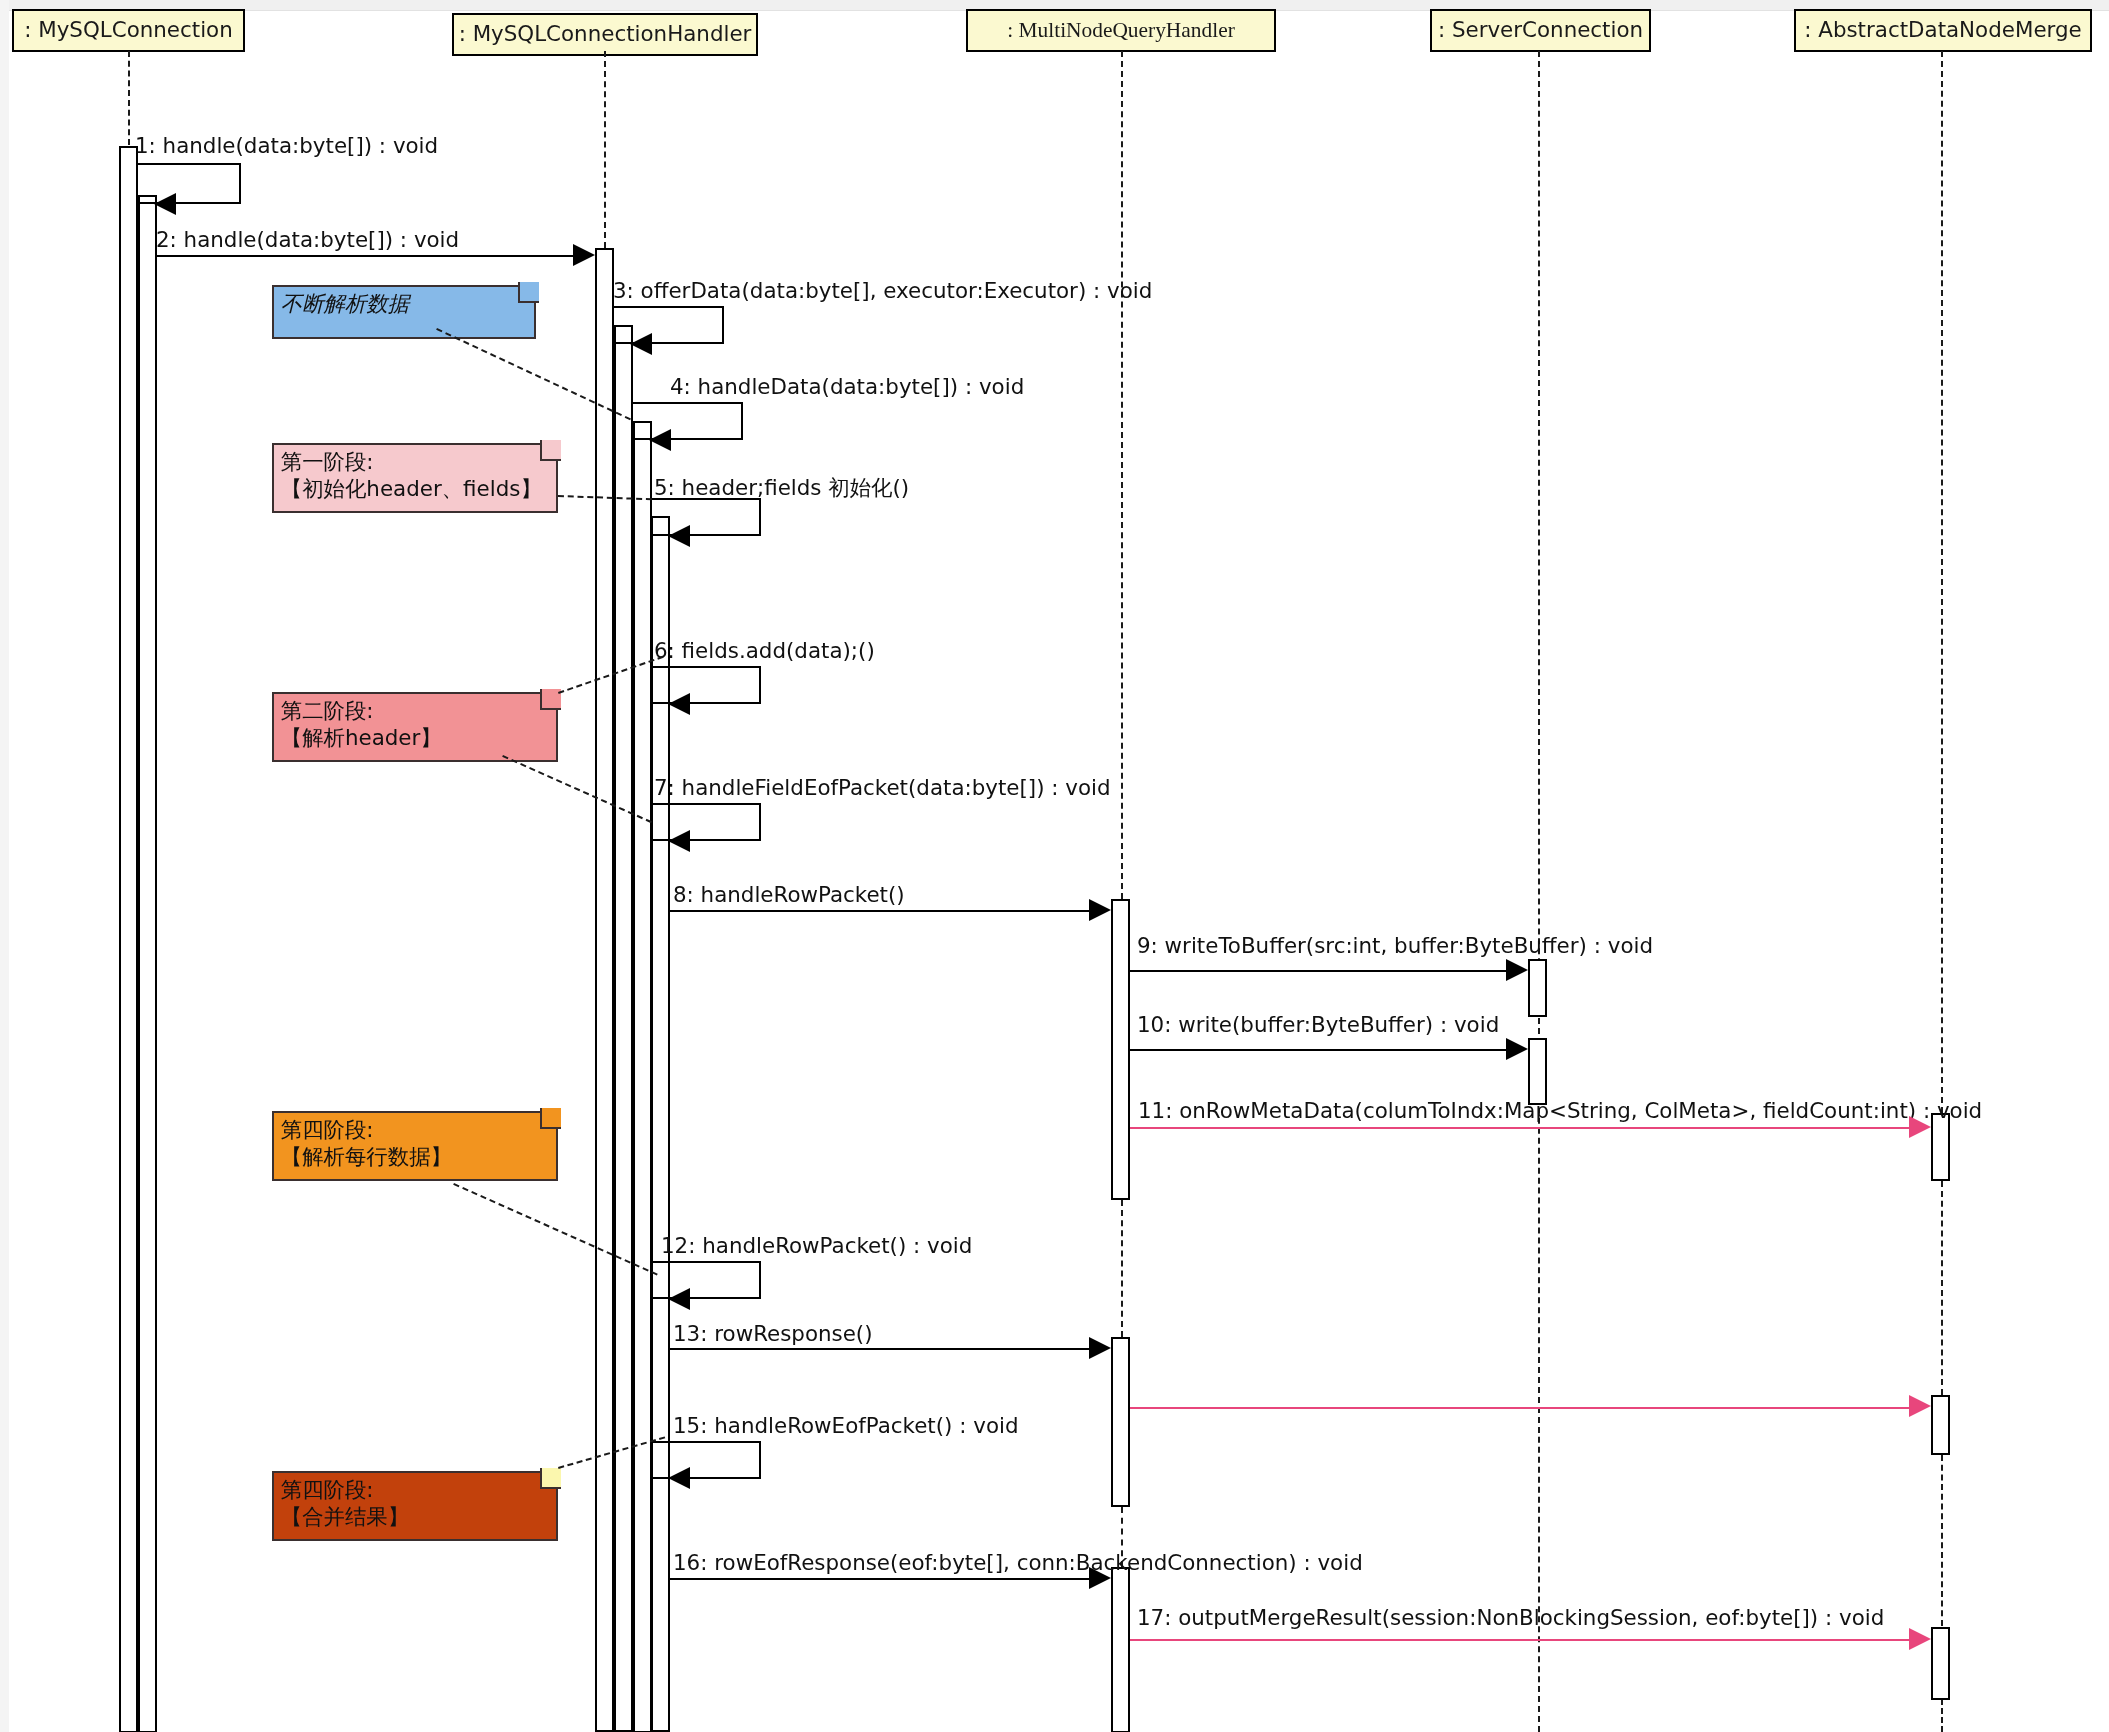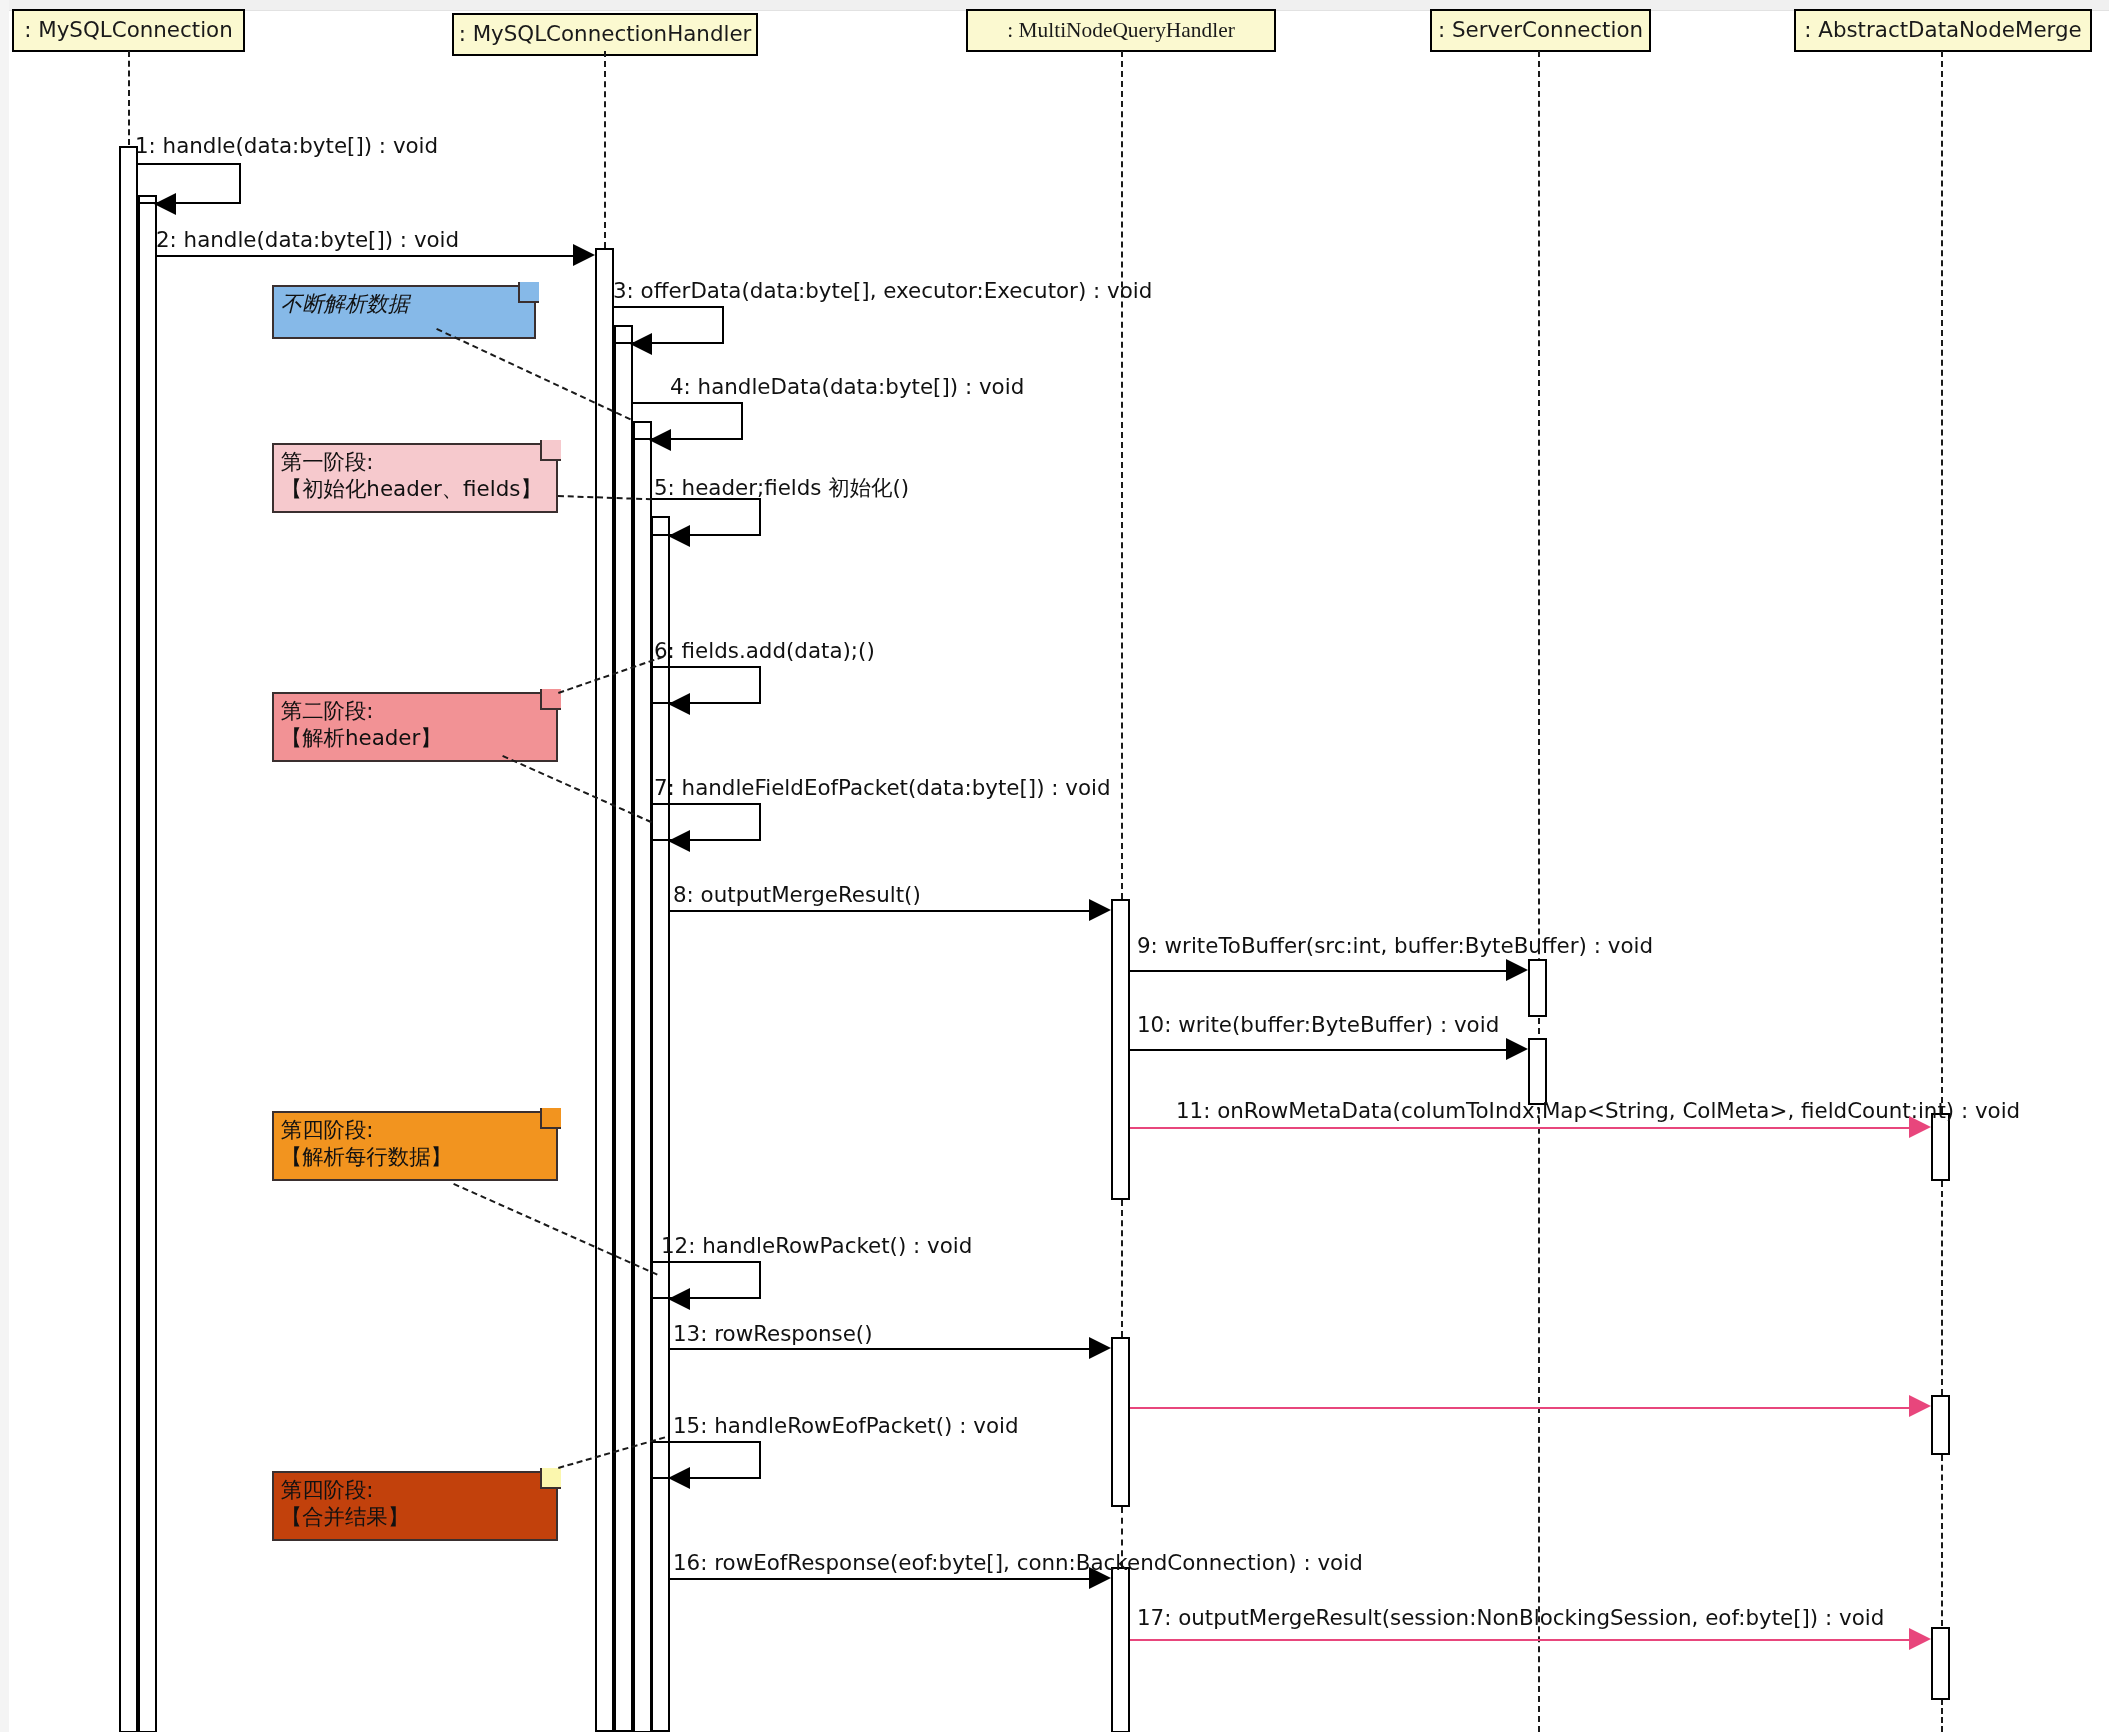--- a/index.html
+++ b/index.html
@@ -199,33 +199,33 @@
   <div class="arrow-l" style="left:668px; top:525px;"></div>
 
   <div class="msg-label" style="left:654px; top:638px;">6: fields.add(data);()</div>
   <div class="selfcall" style="left:651px; top:666px; width:110px; height:38px;"></div>
   <div class="arrow-l" style="left:668px; top:693px;"></div>
 
   <div class="msg-label" style="left:654px; top:775px;">7: handleFieldEofPacket(data:byte[]) : void</div>
   <div class="selfcall" style="left:651px; top:803px; width:110px; height:38px;"></div>
   <div class="arrow-l" style="left:668px; top:830px;"></div>
 
-  <div class="msg-label" style="left:673px; top:882px;">8: outputMergeResult()</div>
+  <div class="msg-label" style="left:673px; top:882px;">8: handleRowPacket()</div>
   <div class="msg-line" style="left:670px; top:910px; width:422px;"></div>
   <div class="arrow-r" style="left:1089px; top:899px;"></div>
 
   <div class="msg-label" style="left:1137px; top:933px;">9: writeToBuffer(src:int, buffer:ByteBuffer) : void</div>
   <div class="msg-line" style="left:1130px; top:970px; width:379px;"></div>
   <div class="arrow-r" style="left:1506px; top:959px;"></div>
 
   <div class="msg-label" style="left:1137px; top:1012px;">10: write(buffer:ByteBuffer) : void</div>
   <div class="msg-line" style="left:1130px; top:1049px; width:379px;"></div>
   <div class="arrow-r" style="left:1506px; top:1038px;"></div>
 
-  <div class="msg-label" style="left:1176px; top:1098px;">11: onRowMetaData(columToIndx:Map&lt;String, ColMeta&gt;, fieldCount:int) : void</div>
+  <div class="msg-label" style="left:1138px; top:1098px;">11: onRowMetaData(columToIndx:Map&lt;String, ColMeta&gt;, fieldCount:int) : void</div>
   <div class="msg-line pink" style="left:1130px; top:1127px; width:782px;"></div>
   <div class="arrow-r pink" style="left:1909px; top:1116px;"></div>
 
   <div class="msg-label" style="left:661px; top:1233px;">12: handleRowPacket() : void</div>
   <div class="selfcall" style="left:651px; top:1261px; width:110px; height:38px;"></div>
   <div class="arrow-l" style="left:668px; top:1288px;"></div>
 
   <div class="msg-label" style="left:673px; top:1321px;">13: rowResponse()</div>
   <div class="msg-line" style="left:670px; top:1348px; width:422px;"></div>
   <div class="arrow-r" style="left:1089px; top:1337px;"></div>

